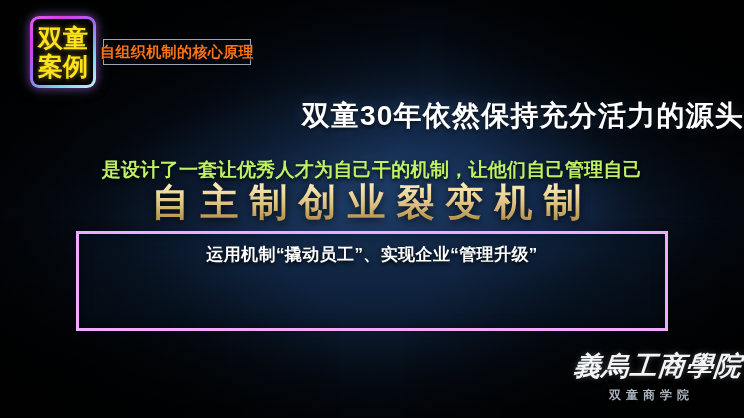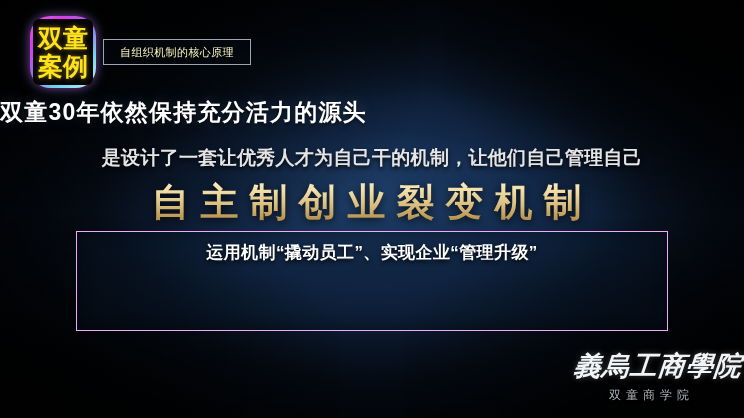--- a/index.html
+++ b/index.html
@@ -61,21 +61,21 @@
     right: 0; bottom: 0;
     width: 340px; height: 200px;
     background: radial-gradient(ellipse at 100% 100%, rgba(0,0,0,0.9) 0%, rgba(0,0,0,0.45) 45%, rgba(0,0,0,0) 80%);
   }
 
   
   #badge {
     position: absolute;
     left: 30px; top: 16px;
     width: 66px; height: 72px;
-    border-radius: 20px;
+    border-radius: 9px;
     padding: 3px;
     background: linear-gradient(140deg, #e35ff0 0%, #d83ce8 22%, #9a6cf0 48%, #6fd9f2 74%, #cfe9f5 100%);
     box-shadow: 0 0 9px rgba(200,70,230,0.55), 0 0 16px rgba(120,200,240,0.25);
     box-sizing: border-box;
   }
   #badge-inner {
     width: 100%; height: 100%;
     border-radius: 6px;
     background: #050505;
     display: flex;
@@ -100,45 +100,45 @@
     left: 103px; top: 39px;
     width: 148px; height: 26px;
     border: 1px solid #9aa6b4;
     box-sizing: border-box;
     display: flex;
     align-items: center;
     justify-content: center;
     background: rgba(8,16,28,0.25);
   }
   #subtitle-chip span {
-    color: #fef9c3;
-    font-size: 11px;
-    font-weight: normal;
+    color: #f97316;
+    font-size: 15px;
+    font-weight: bold;
     letter-spacing: 0.4px;
     white-space: nowrap;
     text-shadow: 0 1px 2px rgba(0,0,0,0.9);
   }
 
   
   #headline-1 {
     position: absolute;
     left: 0; right: 0; top: 97px;
-    text-align: left;
+    text-align: right;
     color: #ffffff;
-    font-size: 23px;
+    font-size: 28px;
     font-weight: bold;
     letter-spacing: 1.2px;
     white-space: nowrap;
     text-shadow: 0 2px 5px rgba(0,0,0,0.85), 0 0 14px rgba(150,200,255,0.22);
   }
   #headline-2 {
     position: absolute;
-    left: 0; right: 0; top: 145px;
-    text-align: center;
-    color: #e5e5e5;
+    left: 0; right: 0; top: 157px;
+    text-align: center;
+    color: #bef264;
     font-size: 19px;
     font-weight: bold;
     letter-spacing: 0.3px;
     white-space: nowrap;
     text-shadow: 0 2px 4px rgba(0,0,0,0.9);
   }
   #headline-3 {
     position: absolute;
     left: 0; right: 0; top: 177px;
     text-align: center;
@@ -153,21 +153,21 @@
     color: transparent;
     -webkit-text-fill-color: transparent;
     filter: drop-shadow(0 2px 4px rgba(0,0,0,0.75));
   }
 
   
   #statement-box {
     position: absolute;
     left: 76px; top: 231px;
     width: 592px; height: 100px;
-    border: 1px solid #f0abfc;
+    border: 3px solid #f0abfc;
     box-sizing: border-box;
     background: rgba(10,26,48,0.30);
     box-shadow: 0 0 14px rgba(0,0,0,0.35) inset;
     padding-top: 7px;
   }
   .stmt-line {
     text-align: center;
     color: #ffffff;
     font-weight: bold;
     white-space: nowrap;
@@ -202,21 +202,21 @@
     font-style: italic;
     font-family: "Liberation Serif", "DejaVu Serif", serif;
     white-space: nowrap;
     text-shadow: 0 0 6px rgba(255,255,255,0.28), 0 2px 4px rgba(0,0,0,0.85);
     transform: skewX(-5deg);
   }
   #logo-sub {
     margin-top: 3px;
     color: #a9b3bd;
     font-size: 12px;
-    font-weight: normal;
+    font-weight: bold;
     letter-spacing: 5px;
     padding-left: 5px;
     white-space: nowrap;
     text-shadow: 0 1px 3px rgba(0,0,0,0.9);
   }
 </style>
 </head>
 <body>
 
 <div id="slide">

